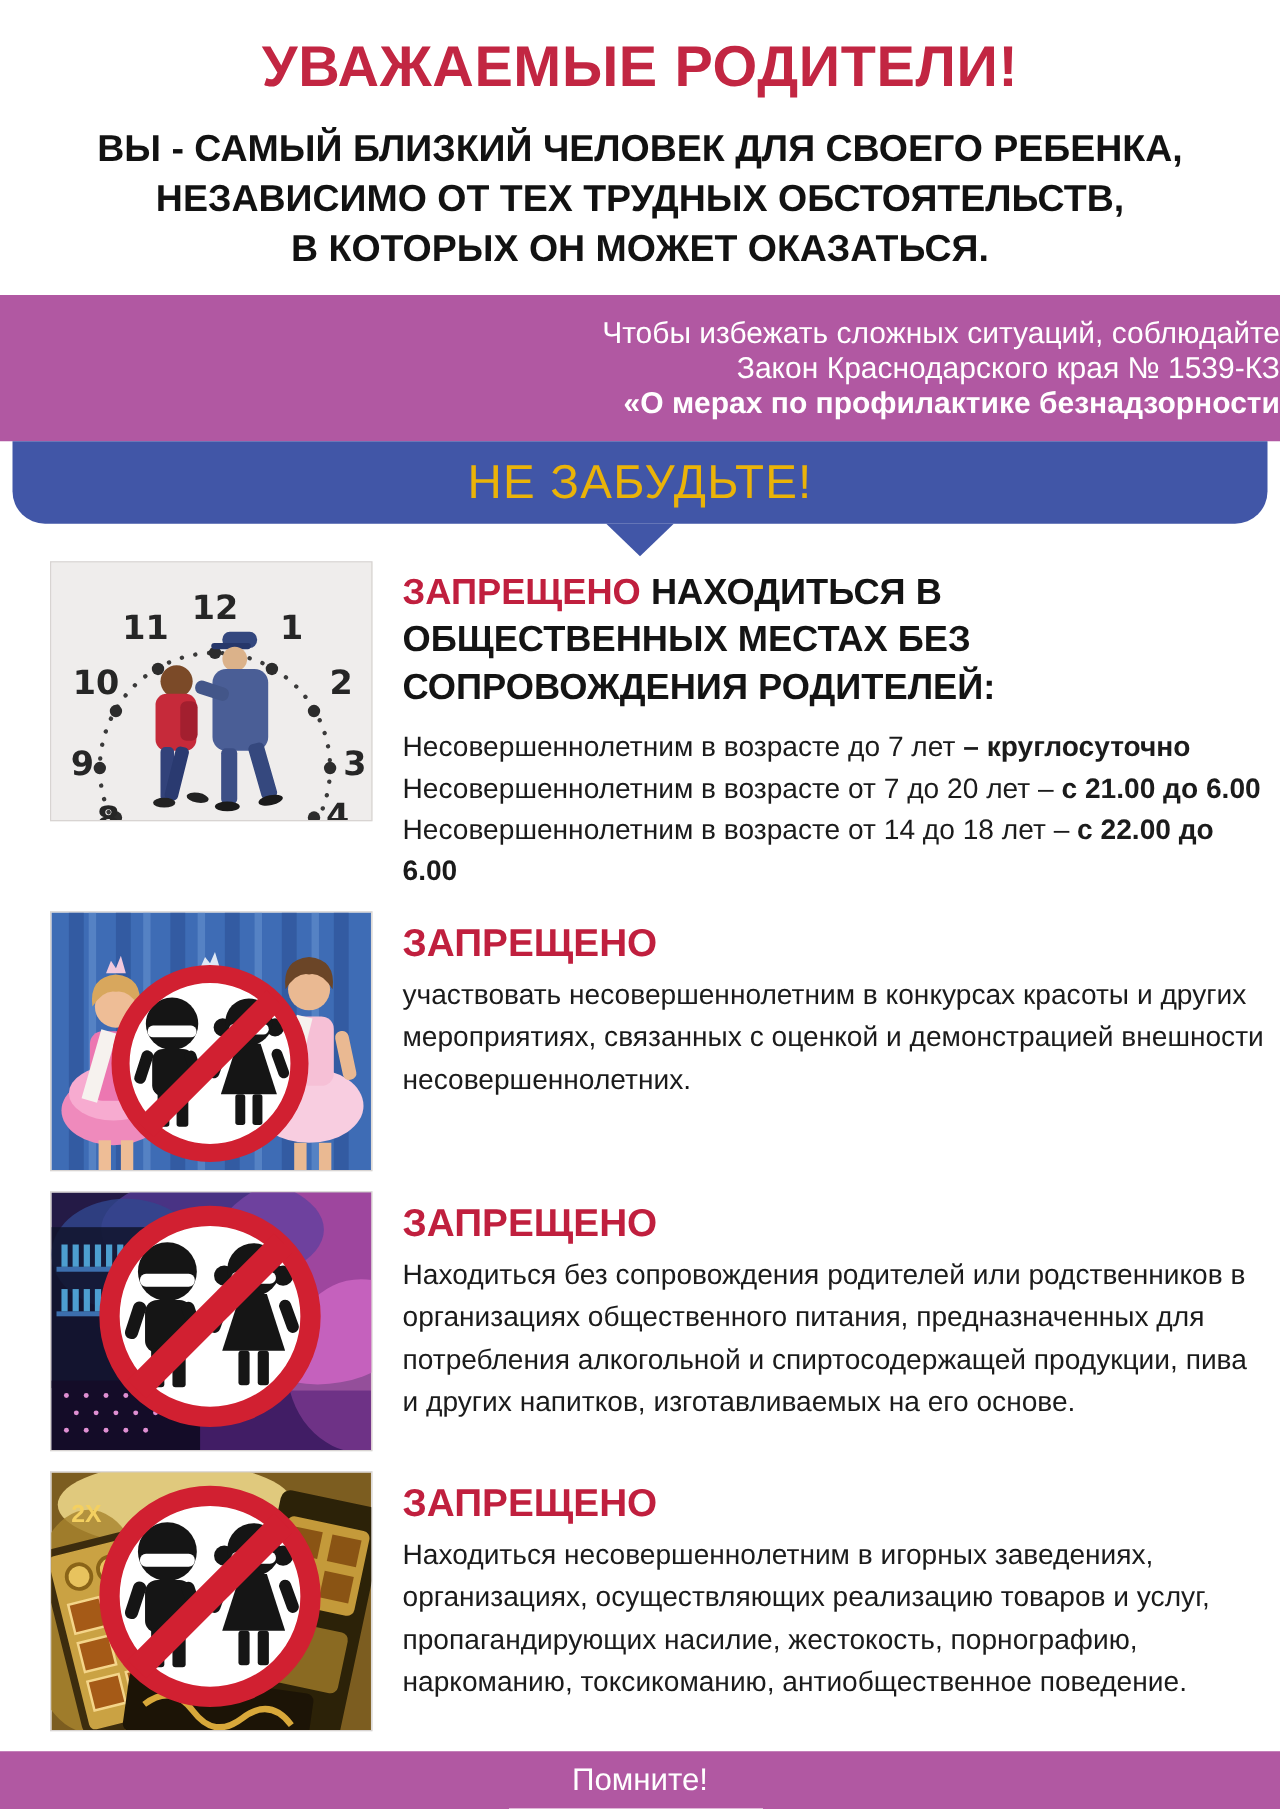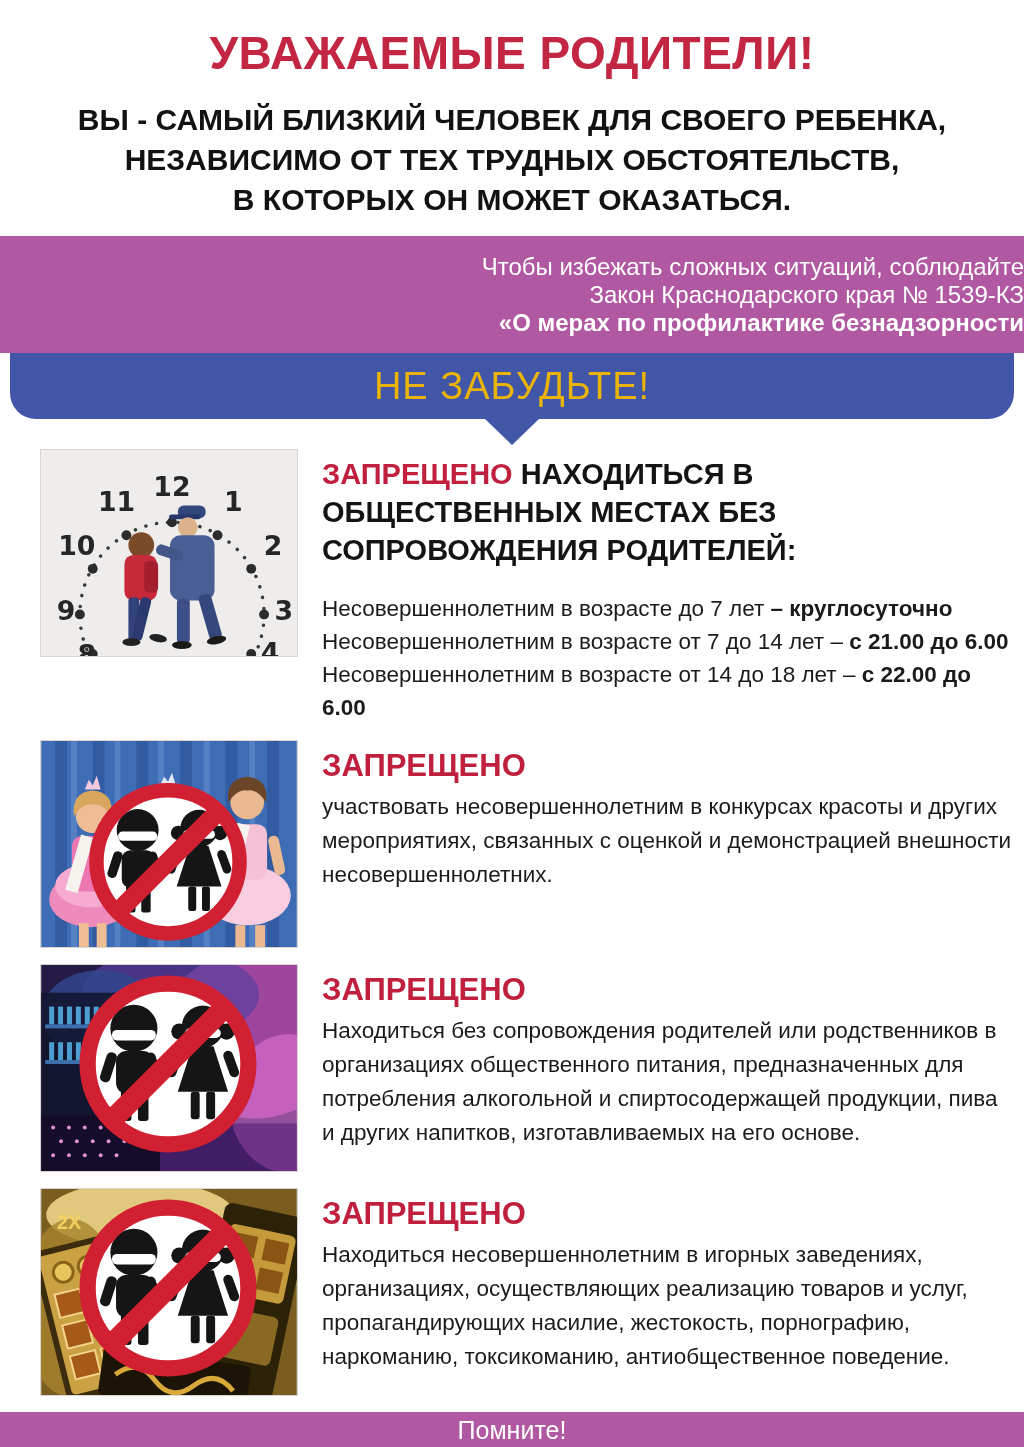--- a/index.html
+++ b/index.html
@@ -25,21 +25,21 @@
   .notch { width:0; height:0; margin:0 auto;
            border-left:27px solid transparent; border-right:27px solid transparent;
            border-top:26px solid #4156a7; }
 
   
   .sections { padding:4px 0 0 40px; }
   .rule-row { display:flex; align-items:flex-start; margin-bottom:16px; }
   .photo { width:258px; height:208px; flex:0 0 258px; border:1px solid #d8d4d2; background:#efedec; }
   .photo svg { display:block; width:100%; height:100%; }
   .rule-text { width:690px; margin-left:24px; }
-  .rule-title { font-size:29px; font-weight:700; line-height:38px; color:#141414; max-width:640px; margin-top:6px; margin-bottom:23px; }
+  .rule-title { font-size:29px; font-weight:700; line-height:38px; color:#141414; max-width:640px; margin-top:6px; margin-bottom:12px; }
   .forbidden { color:#c01f3e; }
   .forbidden-heading { font-size:31px; font-weight:800; color:#c01f3e; margin-top:8px; margin-bottom:6px; }
   .rule-line { font-size:22.5px; line-height:33px; color:#1b1b1b; }
   .rule-line b { font-weight:700; }
   .rule-body { font-size:22.5px; line-height:34px; color:#1b1b1b; }
 
   
   .footer-band { background:#b158a2; color:#ffffff; text-align:center; margin-top:auto;
                  height:84px; display:flex; flex-direction:column; justify-content:center; }
   .footer-line { font-size:25px; line-height:36px; font-weight:400; }
@@ -150,21 +150,21 @@
             <rect x="137" y="150" width="13" height="45" rx="4" fill="#3c4f86"></rect>
             <rect x="158" y="148" width="13" height="46" rx="4" fill="#35487e" transform="rotate(-16 158 148)"></rect>
             <ellipse cx="142" cy="197" rx="10" ry="4" fill="#1a1a1a"></ellipse>
             <ellipse cx="177" cy="192" rx="10" ry="4" fill="#1a1a1a" transform="rotate(-12 177 192)"></ellipse>
           </g>
         </svg>
       </figure>
       <div class="rule-text">
         <h2 class="rule-title"><span class="forbidden">ЗАПРЕЩЕНО</span> <span>НАХОДИТЬСЯ В ОБЩЕСТВЕННЫХ МЕСТАХ БЕЗ СОПРОВОЖДЕНИЯ РОДИТЕЛЕЙ:</span></h2>
         <p class="rule-line"><span>Несовершеннолетним в возрасте до 7 лет</span> <b>– круглосуточно</b></p>
-        <p class="rule-line"><span>Несовершеннолетним в возрасте от 7 до 14 лет –</span> <b>с 21.00 до 6.00</b></p>
+        <p class="rule-line"><span>Несовершеннолетним в возрасте от 7 до 20 лет –</span> <b>с 21.00 до 6.00</b></p>
         <p class="rule-line"><span>Несовершеннолетним в возрасте от 14 до 18 лет –</span> <b>с 22.00 до 6.00</b></p>
       </div>
     </section>
 
     <section class="rule-row">
       <figure class="photo">
         <svg viewBox="0 0 258 208">
           <rect width="258" height="208" fill="#3e6cb5"></rect>
           <g fill="#2a4f92" opacity="0.55">
             <rect x="14" width="12" height="208"></rect>

